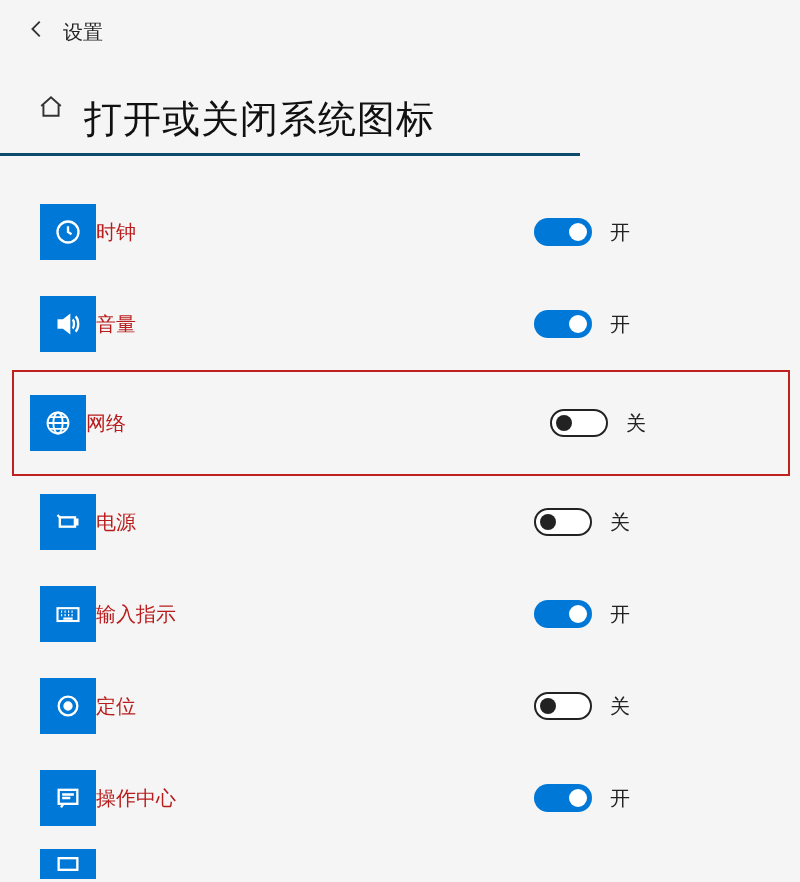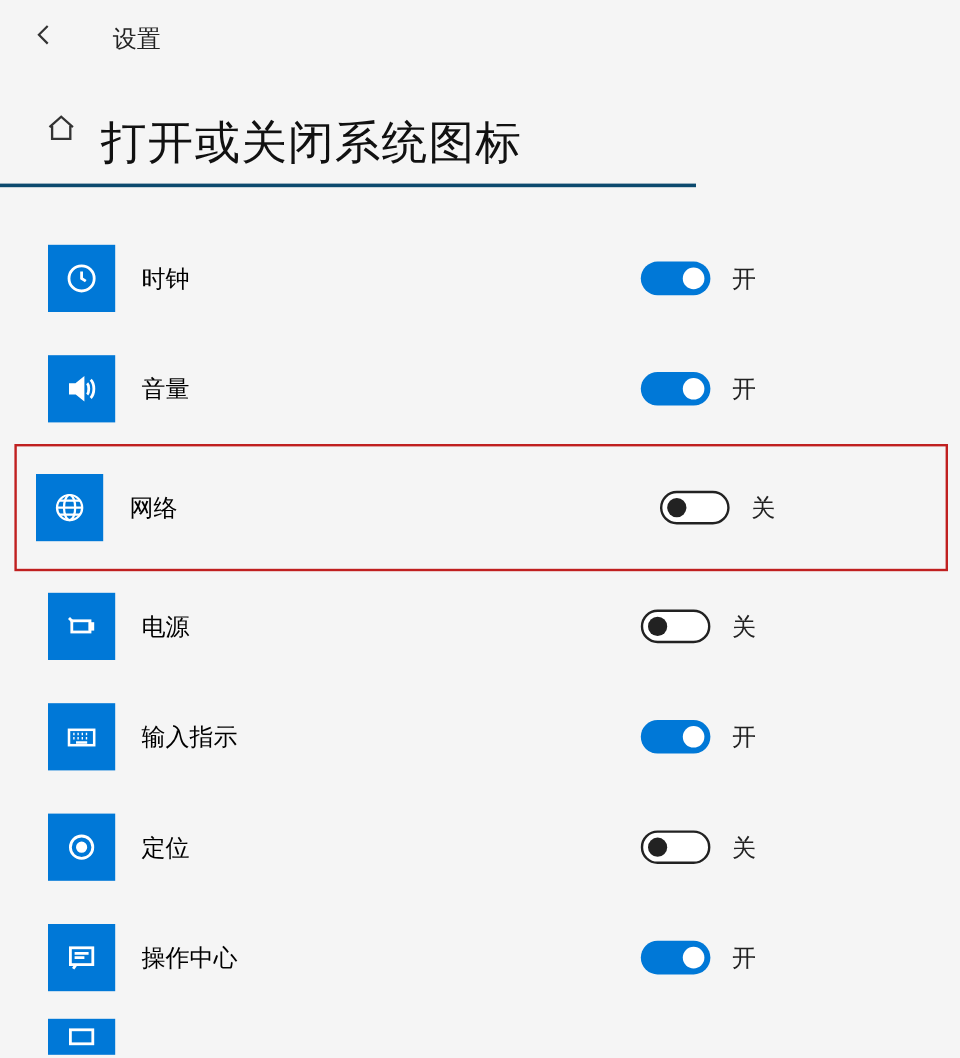--- a/index.html
+++ b/index.html
@@ -8,21 +8,21 @@
       height: 882px;
       background: #f5f5f5;
       font-family: "Microsoft YaHei", "Segoe UI", sans-serif;
       overflow: hidden;
       position: relative;
     }
     .header {
       display: flex;
       align-items: center;
       padding: 18px 26px;
-      gap: 46px;
+      gap: 15px;
     }
     .back-arrow {
       font-size: 22px;
       color: #333;
       cursor: pointer;
     }
     .header-title {
       font-size: 20px;
       color: #222;
       font-weight: 400;
@@ -69,22 +69,21 @@
       background: #0078d7;
       display: flex;
       align-items: center;
       justify-content: center;
       color: #fff;
       flex-shrink: 0;
     }
     .icon-tile svg { width: 28px; height: 28px; display:block; }
     .setting-label {
       font-size: 20px;
-      color: #000000;
-      margin-left: 22px;
+      color: #b91c1c;
       flex: 0 0 auto;
     }
     .spacer { flex: 1; }
     .toggle-wrap {
       display: flex;
       align-items: center;
       gap: 18px;
       margin-right: 170px;
     }
     .setting-row.highlighted .toggle-wrap { margin-right: 142px; }

